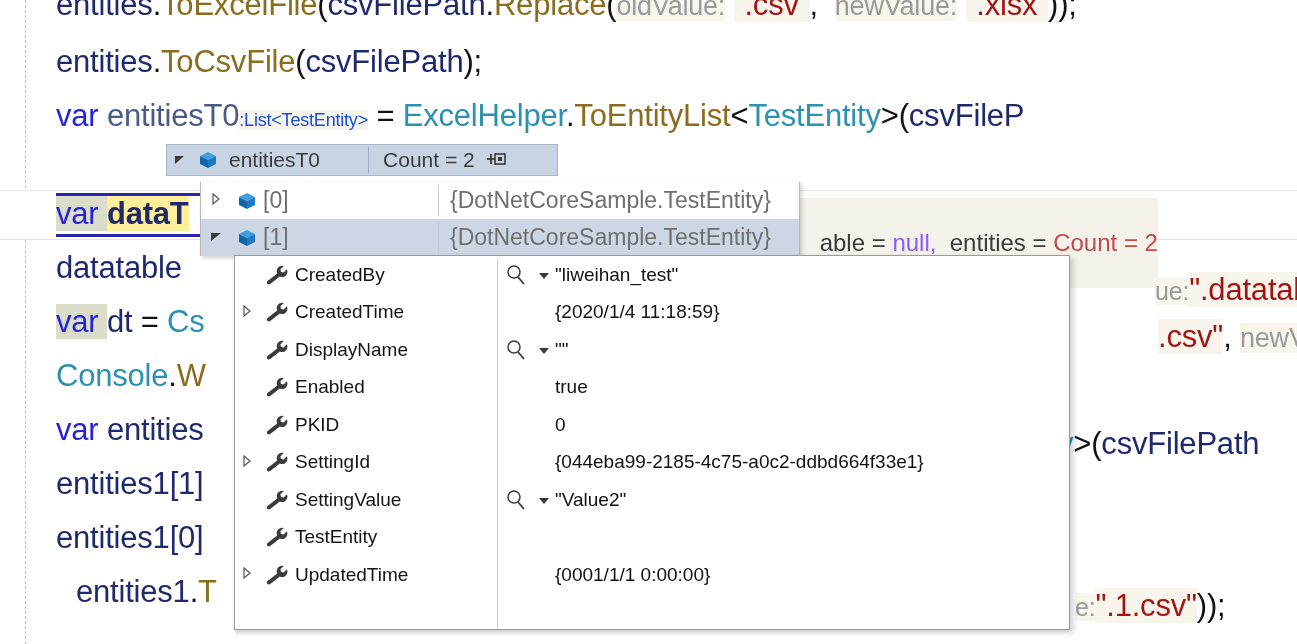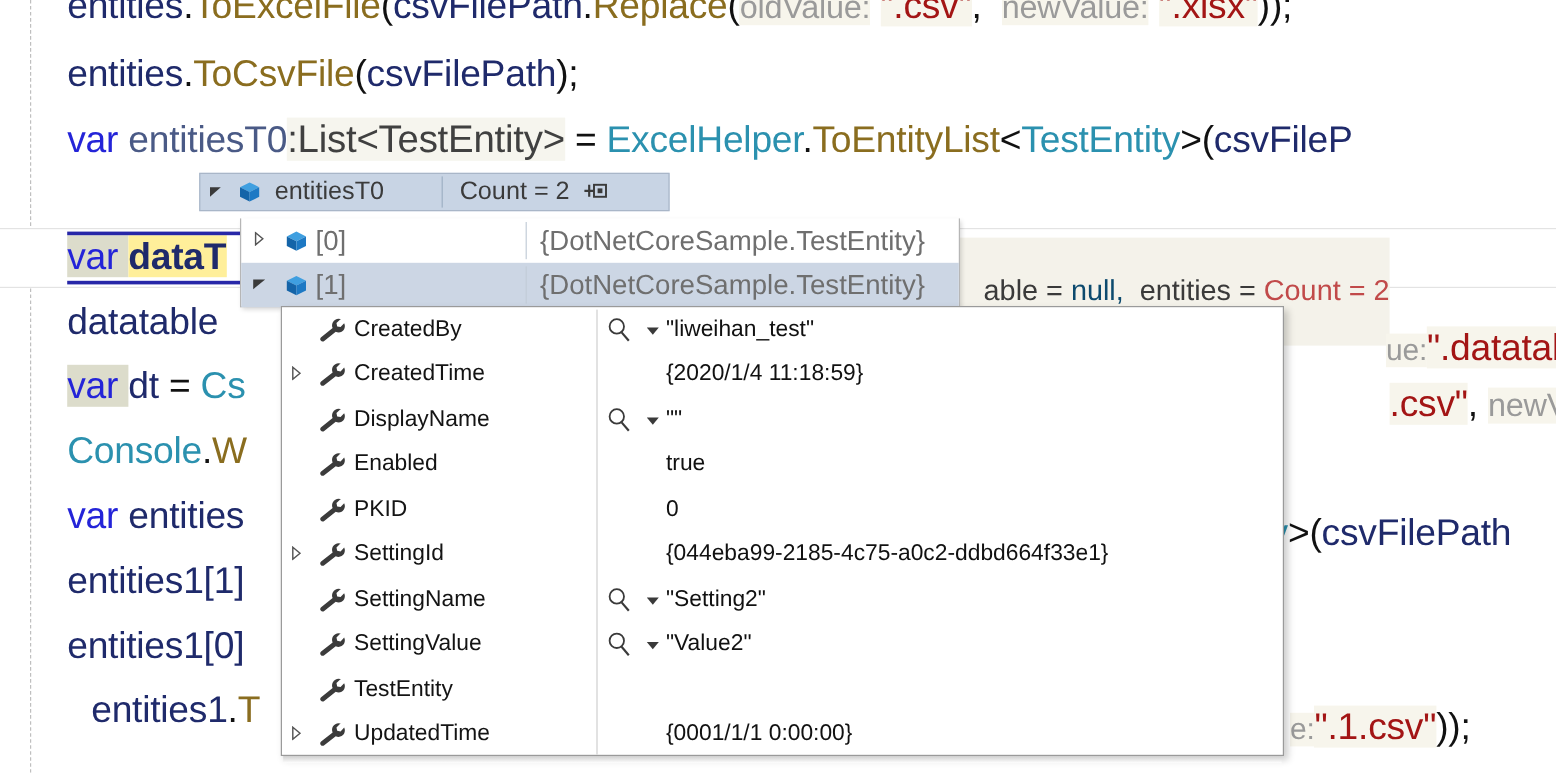--- a/index.html
+++ b/index.html
@@ -28,21 +28,21 @@
     font-family:"Liberation Sans","DejaVu Sans",sans-serif;
     font-size:31px;
     line-height:54px;
     letter-spacing:-0.2px;
     color:#1f2a6b;
   }
   .kw{color:#2424d8;}
   .type{color:#2b91af;}
   .meth{color:#8a6d1f;}
   .str{color:#a31515;}
-  .hint{color:#404040;font-size:32px;background:#f6f5ee;text-align:right;}
+  .hint{color:#1d4ed8;font-size:18px;background:#f6f5ee;text-align:right;}
   .param{color:#9a9a9a;font-size:27px;background:#f7f5ec;}
   .plain{color:#1f2a6b;}
   .punct{color:#111111;}
   .strbg{background:#f7f5ec;}
 
   
   .cur-line-band{
     position:absolute;left:0;width:1297px;height:48px;
     border-top:1px solid #e3e3e3;border-bottom:1px solid #e3e3e3;
     background:#ffffff;
@@ -56,21 +56,21 @@
   
   .inline-dbg{
     position:absolute;
     font-size:24px;
     line-height:30px;
     white-space:pre;
     background:#f4f2ea;
     color:#3a3a3a;
     font-family:"Liberation Sans","DejaVu Sans",sans-serif;
   }
-  .inline-dbg .nullv{color:#0c4a6e;}
+  .inline-dbg .nullv{color:#8b5cf6;}
   .inline-dbg .cnt{color:#c14a4a;}
 
   
   .tip-header{
     position:absolute;left:166px;top:144px;width:392px;height:32px;
     background:#c8d4e4;
     border:1px solid #a9b6c8;
     box-sizing:border-box;
     display:flex;align-items:center;
     font-size:21px;color:#2a2a2a;
@@ -355,56 +355,33 @@
           <span class="mval">{044eba99-2185-4c75-a0c2-ddbd664f33e1}</span>
         </span>
       </div>
       <div class="mem-row">
         <span class="tri"></span>
         <span class="wrench">
           <svg width="26" height="22" viewBox="0 0 26 22">
             <path d="M20.5 2.2c-2.6-1.2-5.7-0.2-7.1 2.3-0.9 1.6-0.9 3.4-0.2 4.9L3.6 17.0c-0.9 0.7-1.0 2.0-0.3 2.8 0.7 0.9 2.0 1.0 2.9 0.3l9.6-7.6c1.5 0.8 3.4 0.8 4.9-0.1 2.5-1.4 3.4-4.6 2.1-7.1l-3.0 3.2-2.8-0.5-0.6-2.8 3.1-3.0z" fill="#3b3b3b"></path>
           </svg>
         </span>
-        <span class="mname">SettingName</span>
+        <span class="mname">SettingValue</span>
         <span class="mvalwrap">
           <span class="mag">
             <svg width="24" height="24" viewBox="0 0 24 24">
               <circle cx="10" cy="9" r="6" fill="none" stroke="#3a3a3a" stroke-width="1.5"></circle>
               <line x1="14" y1="14" x2="20" y2="21" stroke="#3a3a3a" stroke-width="1.8"></line>
             </svg>
           </span>
           <span class="magcaret">
             <svg width="14" height="14" viewBox="0 0 14 14">
               <path d="M2 5 L12 5 L7 11 Z" fill="#3a3a3a"></path>
             </svg>
           </span>
-          <span class="mval">"Setting2"</span>
-        </span>
-      </div>
-      <div class="mem-row">
-        <span class="tri"></span>
-        <span class="wrench">
-          <svg width="26" height="22" viewBox="0 0 26 22">
-            <path d="M20.5 2.2c-2.6-1.2-5.7-0.2-7.1 2.3-0.9 1.6-0.9 3.4-0.2 4.9L3.6 17.0c-0.9 0.7-1.0 2.0-0.3 2.8 0.7 0.9 2.0 1.0 2.9 0.3l9.6-7.6c1.5 0.8 3.4 0.8 4.9-0.1 2.5-1.4 3.4-4.6 2.1-7.1l-3.0 3.2-2.8-0.5-0.6-2.8 3.1-3.0z" fill="#3b3b3b"></path>
-          </svg>
-        </span>
-        <span class="mname">SettingValue</span>
-        <span class="mvalwrap">
-          <span class="mag">
-            <svg width="24" height="24" viewBox="0 0 24 24">
-              <circle cx="10" cy="9" r="6" fill="none" stroke="#3a3a3a" stroke-width="1.5"></circle>
-              <line x1="14" y1="14" x2="20" y2="21" stroke="#3a3a3a" stroke-width="1.8"></line>
-            </svg>
-          </span>
-          <span class="magcaret">
-            <svg width="14" height="14" viewBox="0 0 14 14">
-              <path d="M2 5 L12 5 L7 11 Z" fill="#3a3a3a"></path>
-            </svg>
-          </span>
           <span class="mval">"Value2"</span>
         </span>
       </div>
       <div class="mem-row">
         <span class="tri"></span>
         <span class="wrench">
           <svg width="26" height="22" viewBox="0 0 26 22">
             <path d="M20.5 2.2c-2.6-1.2-5.7-0.2-7.1 2.3-0.9 1.6-0.9 3.4-0.2 4.9L3.6 17.0c-0.9 0.7-1.0 2.0-0.3 2.8 0.7 0.9 2.0 1.0 2.9 0.3l9.6-7.6c1.5 0.8 3.4 0.8 4.9-0.1 2.5-1.4 3.4-4.6 2.1-7.1l-3.0 3.2-2.8-0.5-0.6-2.8 3.1-3.0z" fill="#3b3b3b"></path>
           </svg>
         </span>

